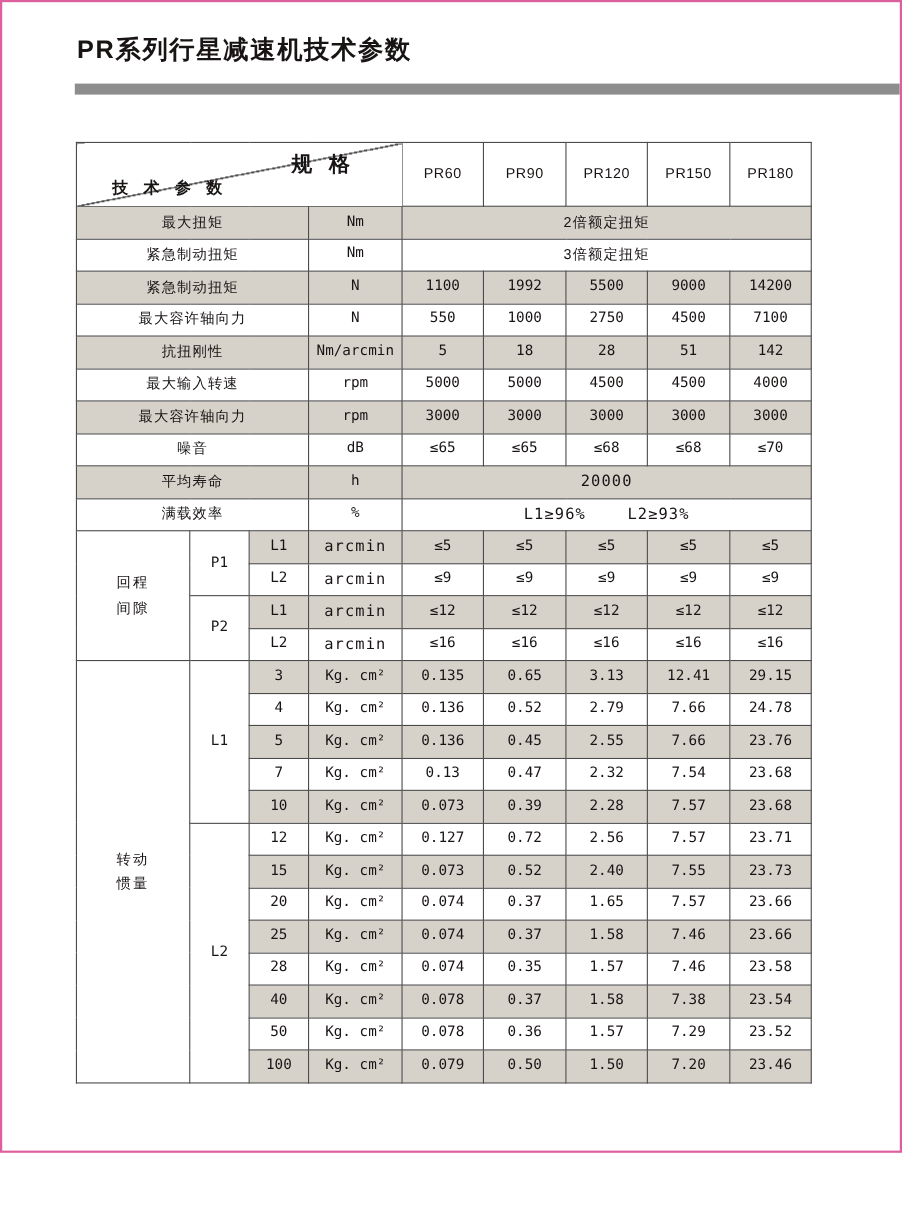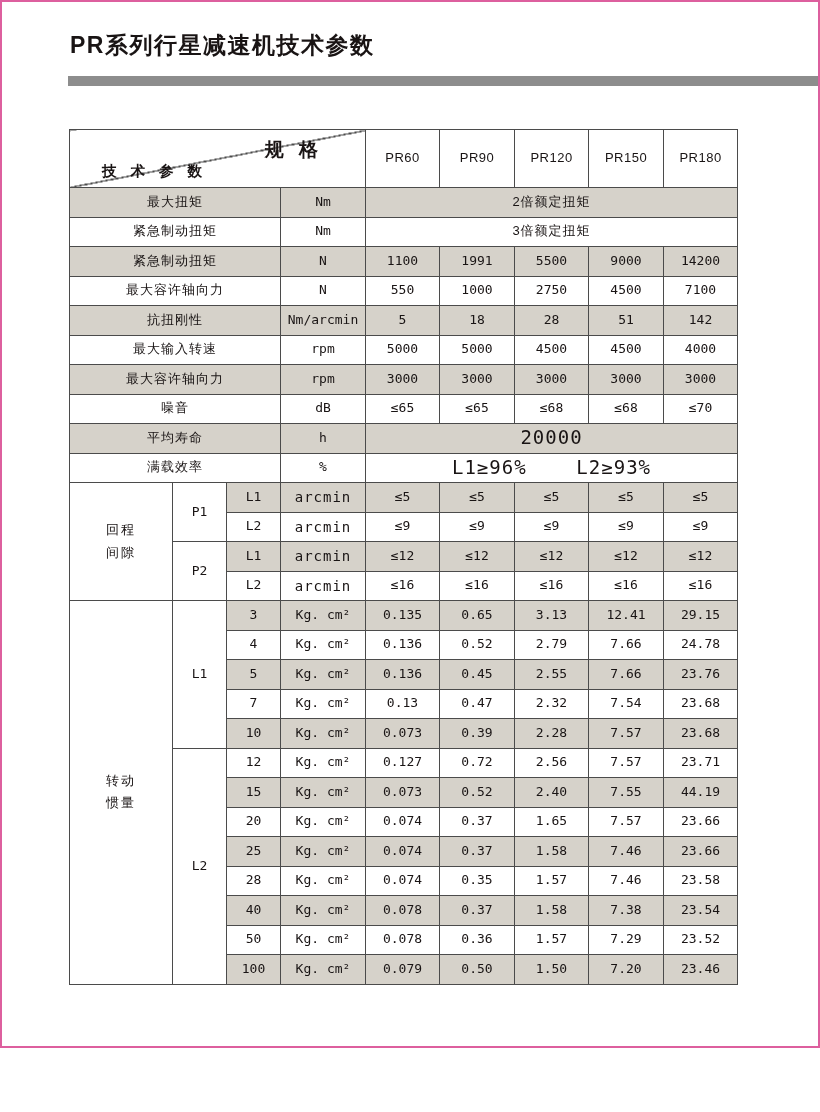--- a/index.html
+++ b/index.html
@@ -23,21 +23,21 @@
       linear-gradient(to bottom right,#fff calc(50% - 0.7px),var(--line) calc(50% - 0.7px),var(--line) calc(50% + 0.7px),#fff calc(50% + 0.7px)) !important;}
   .c-top{position:absolute;right:42px;top:9px;font-weight:bold;font-size:19px;letter-spacing:5px;}
   .c-bot{position:absolute;left:32px;bottom:7px;font-weight:bold;font-size:14.5px;letter-spacing:5px;}
   td.model{font-size:13.5px;letter-spacing:0.5px;}
   td.pname{font-size:13px;letter-spacing:1px;}
   .mono{font-family:"DejaVu Sans Mono","Liberation Mono",monospace;}
   td.unit{font-family:"DejaVu Sans Mono","Liberation Mono",monospace;font-size:12.5px;}
   td.unit.big{font-size:14px;letter-spacing:1px;text-align:center;}
   td.val{font-family:"DejaVu Sans Mono","Liberation Mono",monospace;font-size:12.5px;}
   td.spanval{font-size:13px;letter-spacing:1px;white-space:pre;}
-  td.spanval.mono{font-size:19px;}
+  td.spanval.mono{font-size:14px;}
   td.grade,td.ratio{font-family:"DejaVu Sans Mono","Liberation Mono",monospace;font-size:13.5px;margin-top:28px;}
   td.group{font-size:13.5px;letter-spacing:2px;}
   td.group div{line-height:1.7;}
   .footer{position:absolute;left:0;top:1040px;width:820px;height:70px;}
   .gear-wrap{position:absolute;left:50px;top:5px;width:58px;height:58px;}
   .page-num{position:absolute;left:50px;top:5px;width:58px;height:58px;display:flex;align-items:center;justify-content:center;
     font-size:20px;color:#4d7c0f;letter-spacing:0.5px;}
   .num-bg{position:absolute;left:64px;top:23px;width:31px;height:21px;background:#fff;border-radius:3px;}
   .line-dot{position:absolute;left:97px;top:27px;width:11px;height:11px;border-radius:50%;background:var(--fline);}
   .footer-line{position:absolute;left:108px;top:30px;width:277px;height:5px;background:var(--fline);border-radius:2px;}
@@ -83,21 +83,21 @@
         </tr>
         <tr>
           <td class="pname" colspan="3">紧急制动扭矩</td>
           <td class="unit">Nm</td>
           <td class="spanval" colspan="5">3倍额定扭矩</td>
         </tr>
         <tr class="shade">
           <td class="pname" colspan="3">紧急制动扭矩</td>
           <td class="unit">N</td>
           <td class="val">1100</td>
-          <td class="val">1991</td>
+          <td class="val">1992</td>
           <td class="val">5500</td>
           <td class="val">9000</td>
           <td class="val">14200</td>
         </tr>
         <tr>
           <td class="pname" colspan="3">最大容许轴向力</td>
           <td class="unit">N</td>
           <td class="val">550</td>
           <td class="val">1000</td>
           <td class="val">2750</td>
@@ -252,21 +252,21 @@
           <td class="val">7.57</td>
           <td class="val">23.71</td>
         </tr>
         <tr class="shade">
           <td class="ratio">15</td>
           <td class="unit">Kg. cm²</td>
           <td class="val">0.073</td>
           <td class="val">0.52</td>
           <td class="val">2.40</td>
           <td class="val">7.55</td>
-          <td class="val">44.19</td>
+          <td class="val">23.73</td>
         </tr>
         <tr>
           <td class="ratio">20</td>
           <td class="unit">Kg. cm²</td>
           <td class="val">0.074</td>
           <td class="val">0.37</td>
           <td class="val">1.65</td>
           <td class="val">7.57</td>
           <td class="val">23.66</td>
         </tr>

